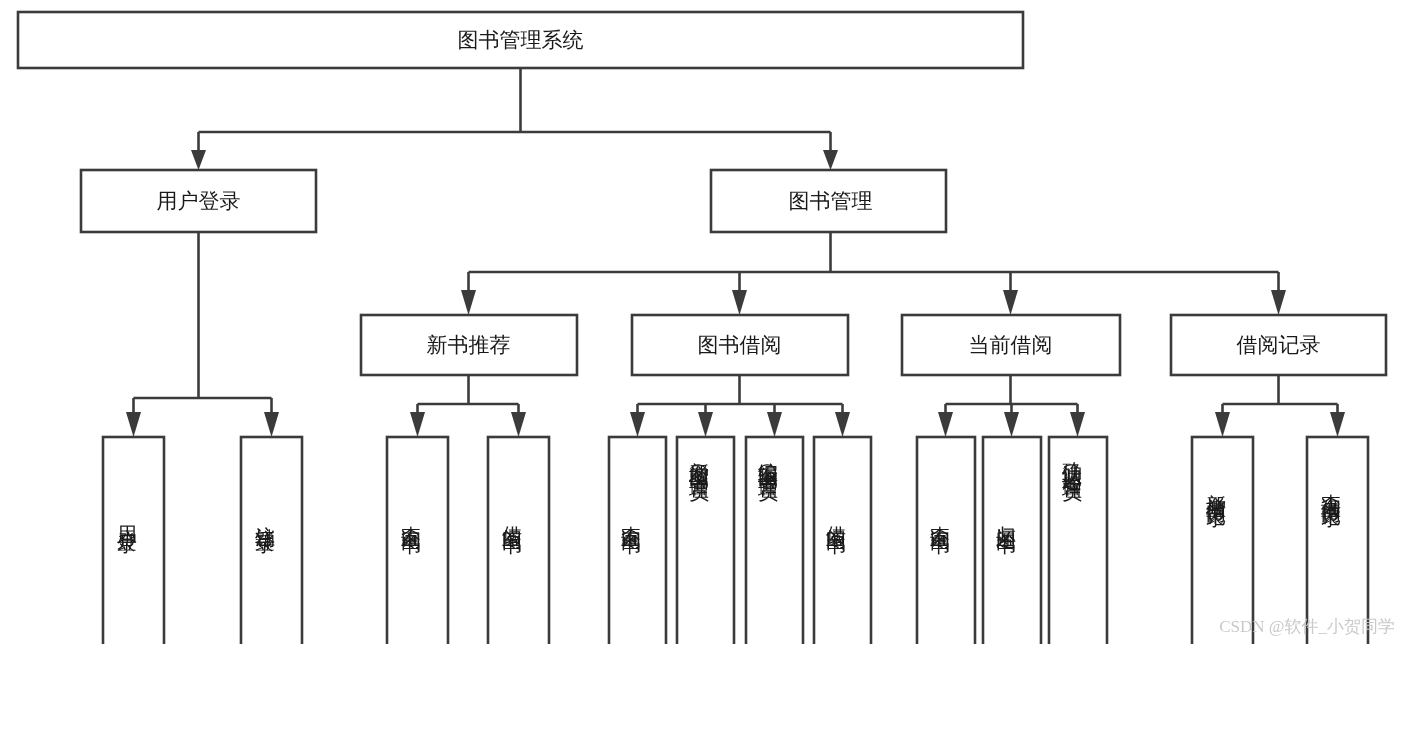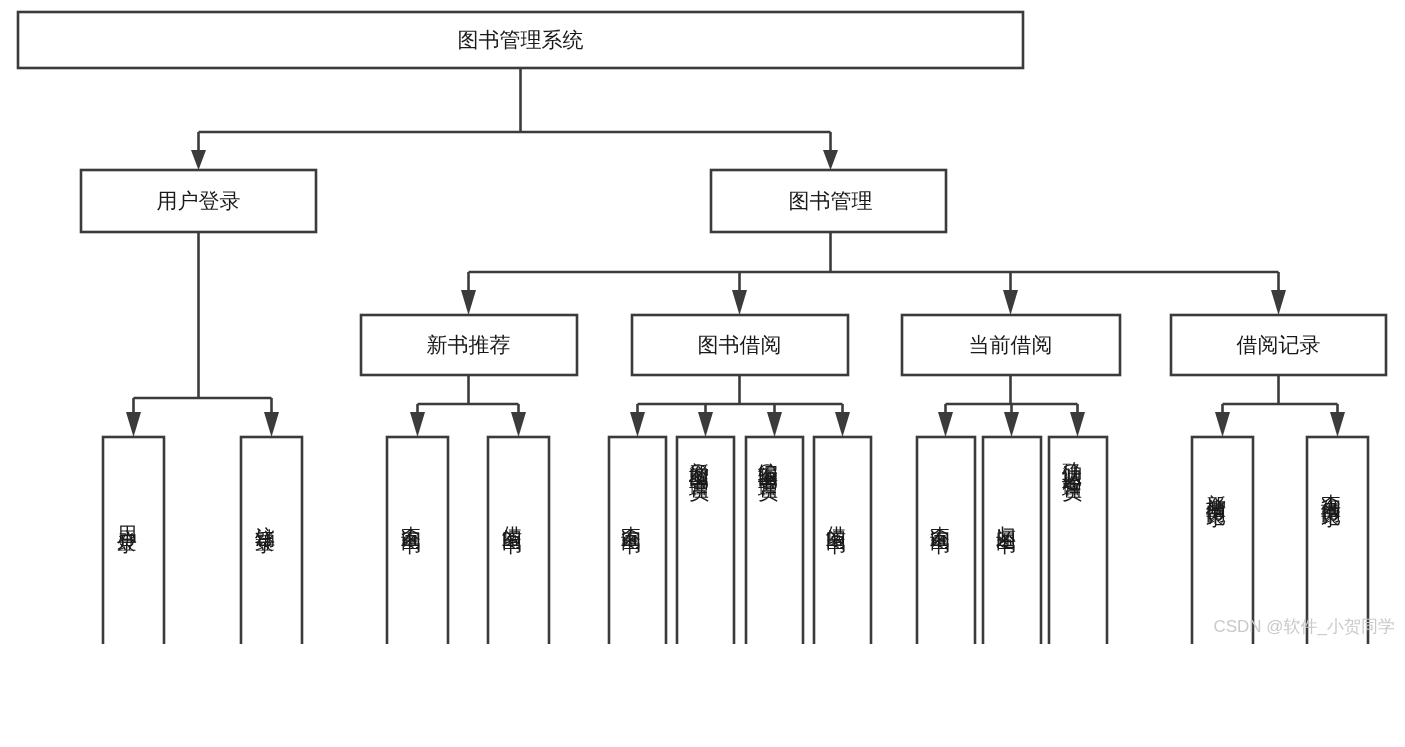--- a/index.html
+++ b/index.html
@@ -57,21 +57,21 @@
     line-height: 1.32;
     color: #1a1a1a;
     letter-spacing: 3px;
     white-space: nowrap;
     pointer-events: none;
   }
   .watermark {
     position: absolute;
     right: 10px;
     bottom: 6px;
-    font-family: Liberation Sans, sans-serif;
+    font-family: Liberation Serif, serif;
     font-size: 17px;
     color: #c9c9c9;
     white-space: nowrap;
     user-select: none;
   }
 </style>
 </head>
 <body>
 
 <div id="diagram-root">

